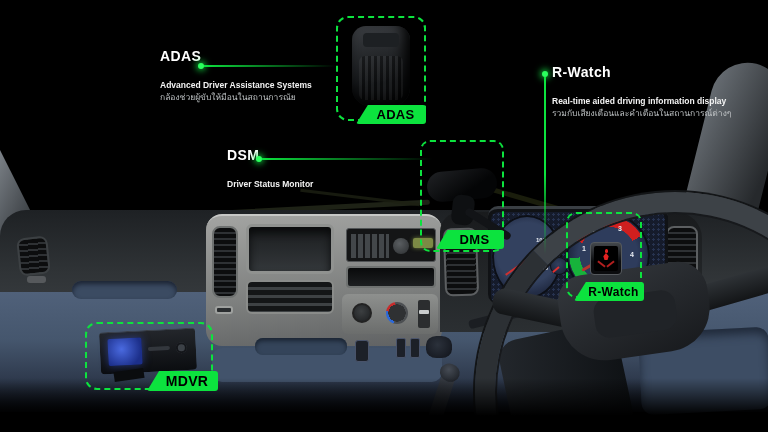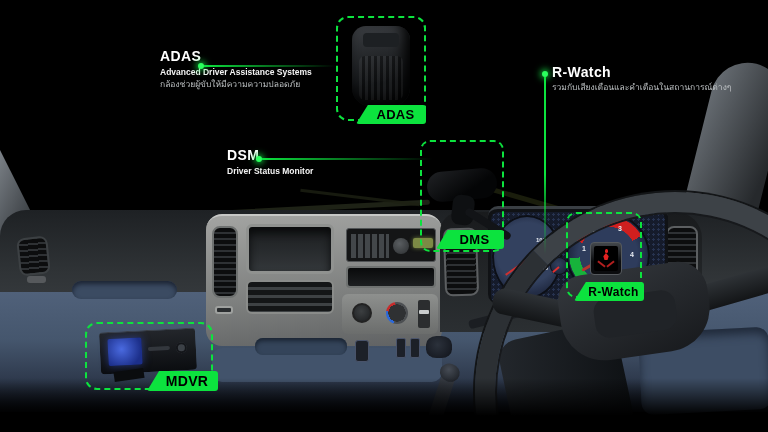--- a/index.html
+++ b/index.html
@@ -6,21 +6,21 @@
   .stage{position:relative;width:768px;height:432px;background:#000;overflow:hidden;
          font-family:"Liberation Sans","DejaVu Sans",sans-serif;padding-left:32px;}
   .stage *{position:absolute;box-sizing:border-box;}
 
   
   .dashed-box{border:2px dashed #0ce33e;border-radius:12px;}
   .tag{background:#0ce33e;color:#000;font-weight:800;display:flex;align-items:center;
        justify-content:center;padding-left:9px;letter-spacing:.3px;
        clip-path:polygon(17% 0,100% 0,100% 100%,0 100%);border-radius:3px;}
   .ttl{color:#fff;font-weight:800;font-size:14px;letter-spacing:.4px;position:static;}
-  .sub{color:#f3f3f3;font-weight:700;font-size:8.5px;margin-top:3px;position:static;}
+  .sub{color:#f3f3f3;font-weight:700;font-size:8.5px;margin-top:16px;position:static;}
   .thai{color:#bfc3c5;font-size:8.5px;line-height:10.5px;margin-top:2px;position:static;}
   .callout{display:block;}
   .callout > *{position:static;}
   .hline{height:2px;background:linear-gradient(90deg,#0ce33e,rgba(12,227,62,0));}
   .vline{width:2px;background:linear-gradient(180deg,#0ce33e 55%,rgba(12,227,62,0));}
   .dot{width:6px;height:6px;border-radius:50%;background:#2bff5e;
        box-shadow:0 0 6px 2px rgba(20,230,70,.75);}
 
   
   .ribs{background:repeating-linear-gradient(180deg,#0c0d0e 0 4px,#2e3134 4px 6px);
@@ -157,21 +157,21 @@
       <div style="left:3px;top:17px;width:9px;height:2px;background:#b21f1f;transform:rotate(38deg);"></div>
       <div style="left:12px;top:17px;width:9px;height:2px;background:#b21f1f;transform:rotate(-38deg);"></div>
     </div>
   </div>
 
   <div style="left:0;top:378px;width:768px;height:54px;background:linear-gradient(180deg,rgba(0,0,0,0),#000 70%);"></div>
 
   <div class="callout" style="left:160px;top:48px;width:190px;">
     <div class="ttl">ADAS</div>
     <div class="sub">Advanced Driver Assistance Systems</div>
-    <div class="thai">กล้องช่วยผู้ขับให้มีความความปลอดภัย</div>
+    <div class="thai">กล้องช่วยผู้ขับให้มีอนในสถานการณัย</div>
   </div>
   <div class="dot" style="left:198px;top:63px;"></div>
   <div class="hline" style="left:204px;top:65px;width:132px;"></div>
   <div class="dashed-box" style="left:336px;top:16px;width:90px;height:105px;"></div>
   <div class="tag" style="left:356px;top:105px;width:70px;height:19px;font-size:13px;">
     <span style="position:static;">ADAS</span>
   </div>
 
   <div class="callout" style="left:227px;top:147px;width:200px;">
     <div class="ttl">DSM</div>
@@ -179,20 +179,21 @@
   </div>
   <div class="dot" style="left:256px;top:156px;"></div>
   <div class="hline" style="left:262px;top:158px;width:170px;"></div>
   <div class="dashed-box" style="left:420px;top:140px;width:84px;height:112px;border-radius:10px;"></div>
   <div class="tag" style="left:436px;top:230px;width:68px;height:19px;font-size:13px;">
     <span style="position:static;">DMS</span>
   </div>
 
   <div class="callout" style="left:552px;top:64px;width:205px;">
     <div class="ttl">R-Watch</div>
+    <div class="sub">Real-time aided driving information display</div>
     <div class="thai">รวมกับเสียงเตือนและคำเตือนในสถานการณ์ต่างๆ</div>
   </div>
   <div class="dot" style="left:542px;top:71px;"></div>
   <div class="vline" style="left:544px;top:77px;height:177px;"></div>
   <div class="dashed-box" style="left:566px;top:212px;width:76px;height:86px;border-radius:10px;"></div>
   <div class="tag" style="left:574px;top:282px;width:70px;height:19px;font-size:12px;">
     <span style="position:static;">R-Watch</span>
   </div>
 
   <div class="dashed-box" style="left:85px;top:322px;width:128px;height:68px;"></div>

